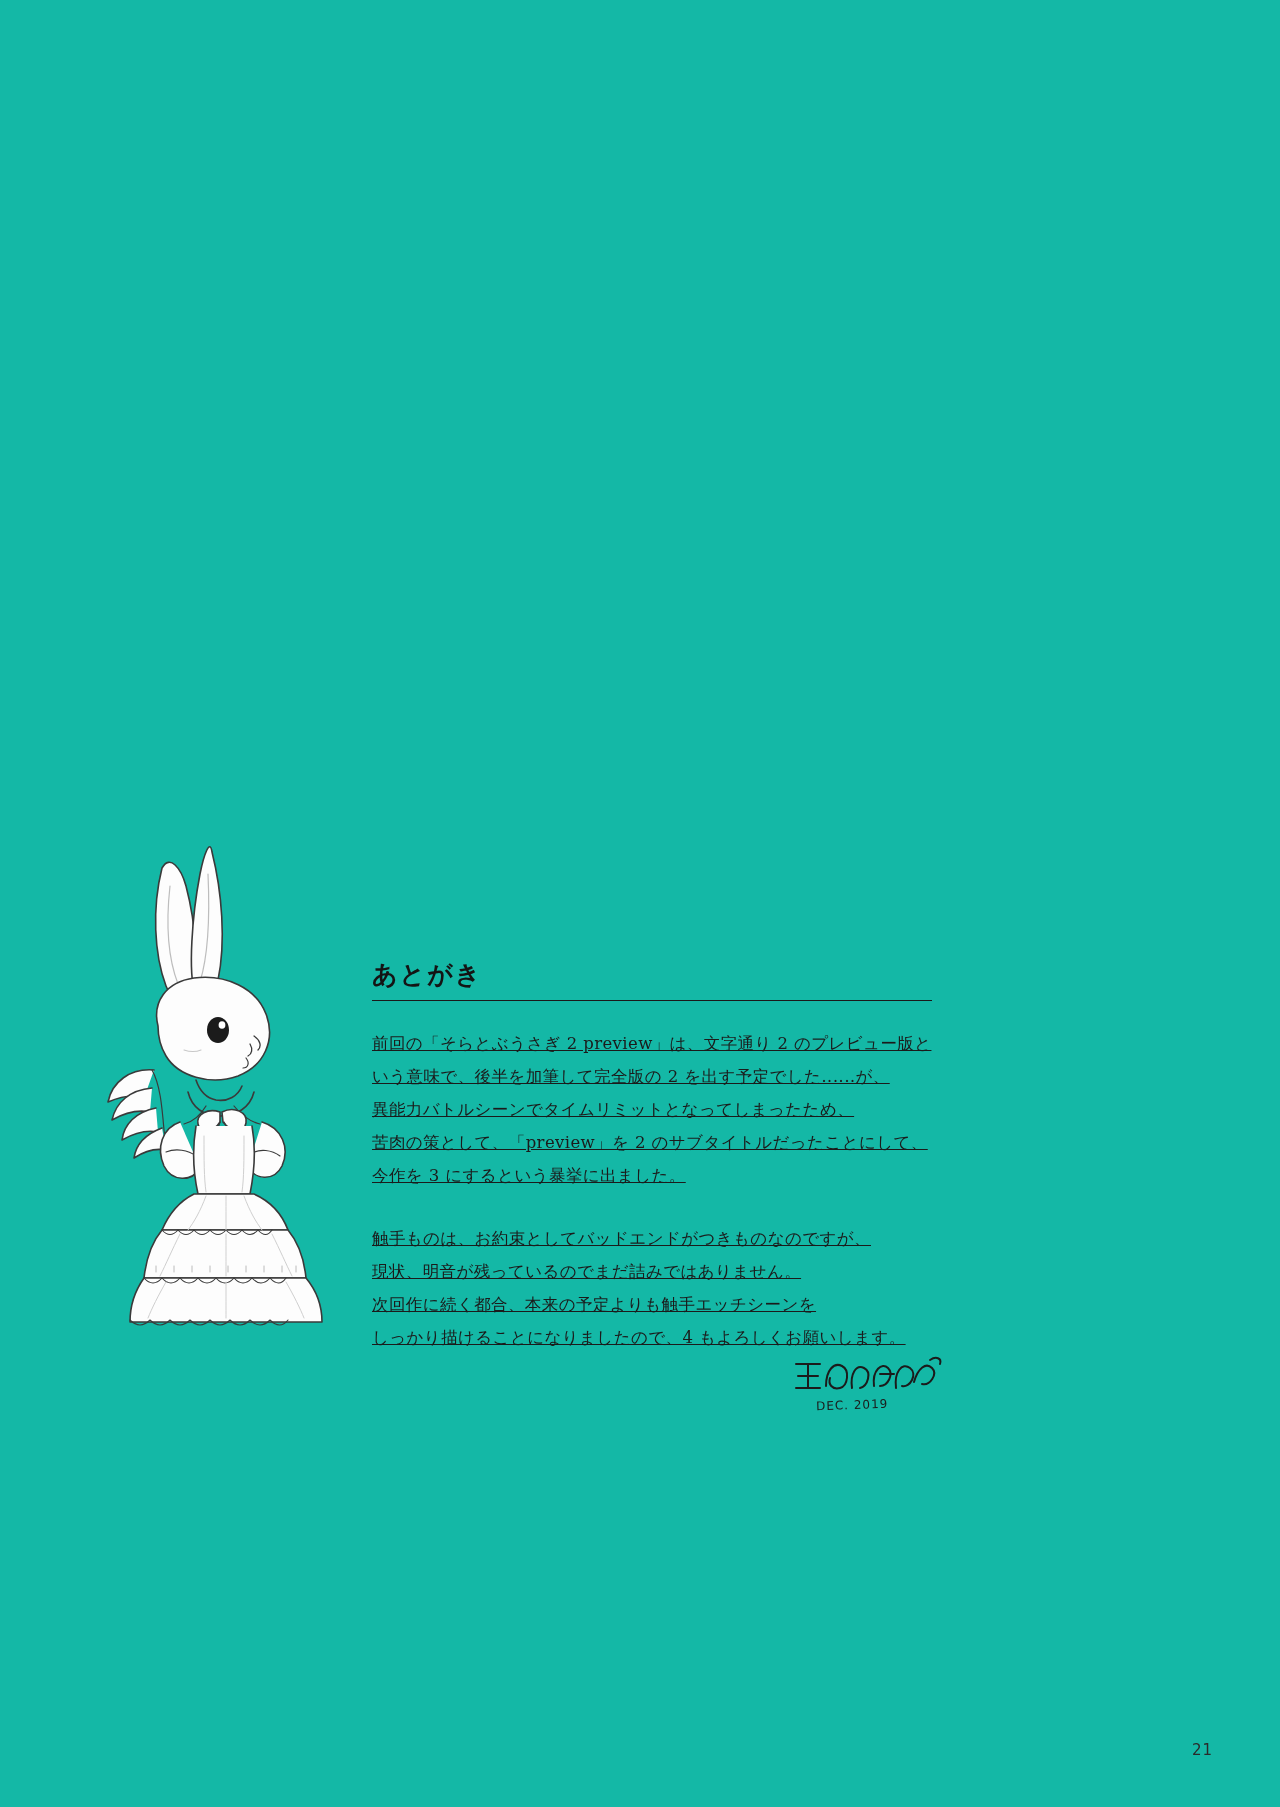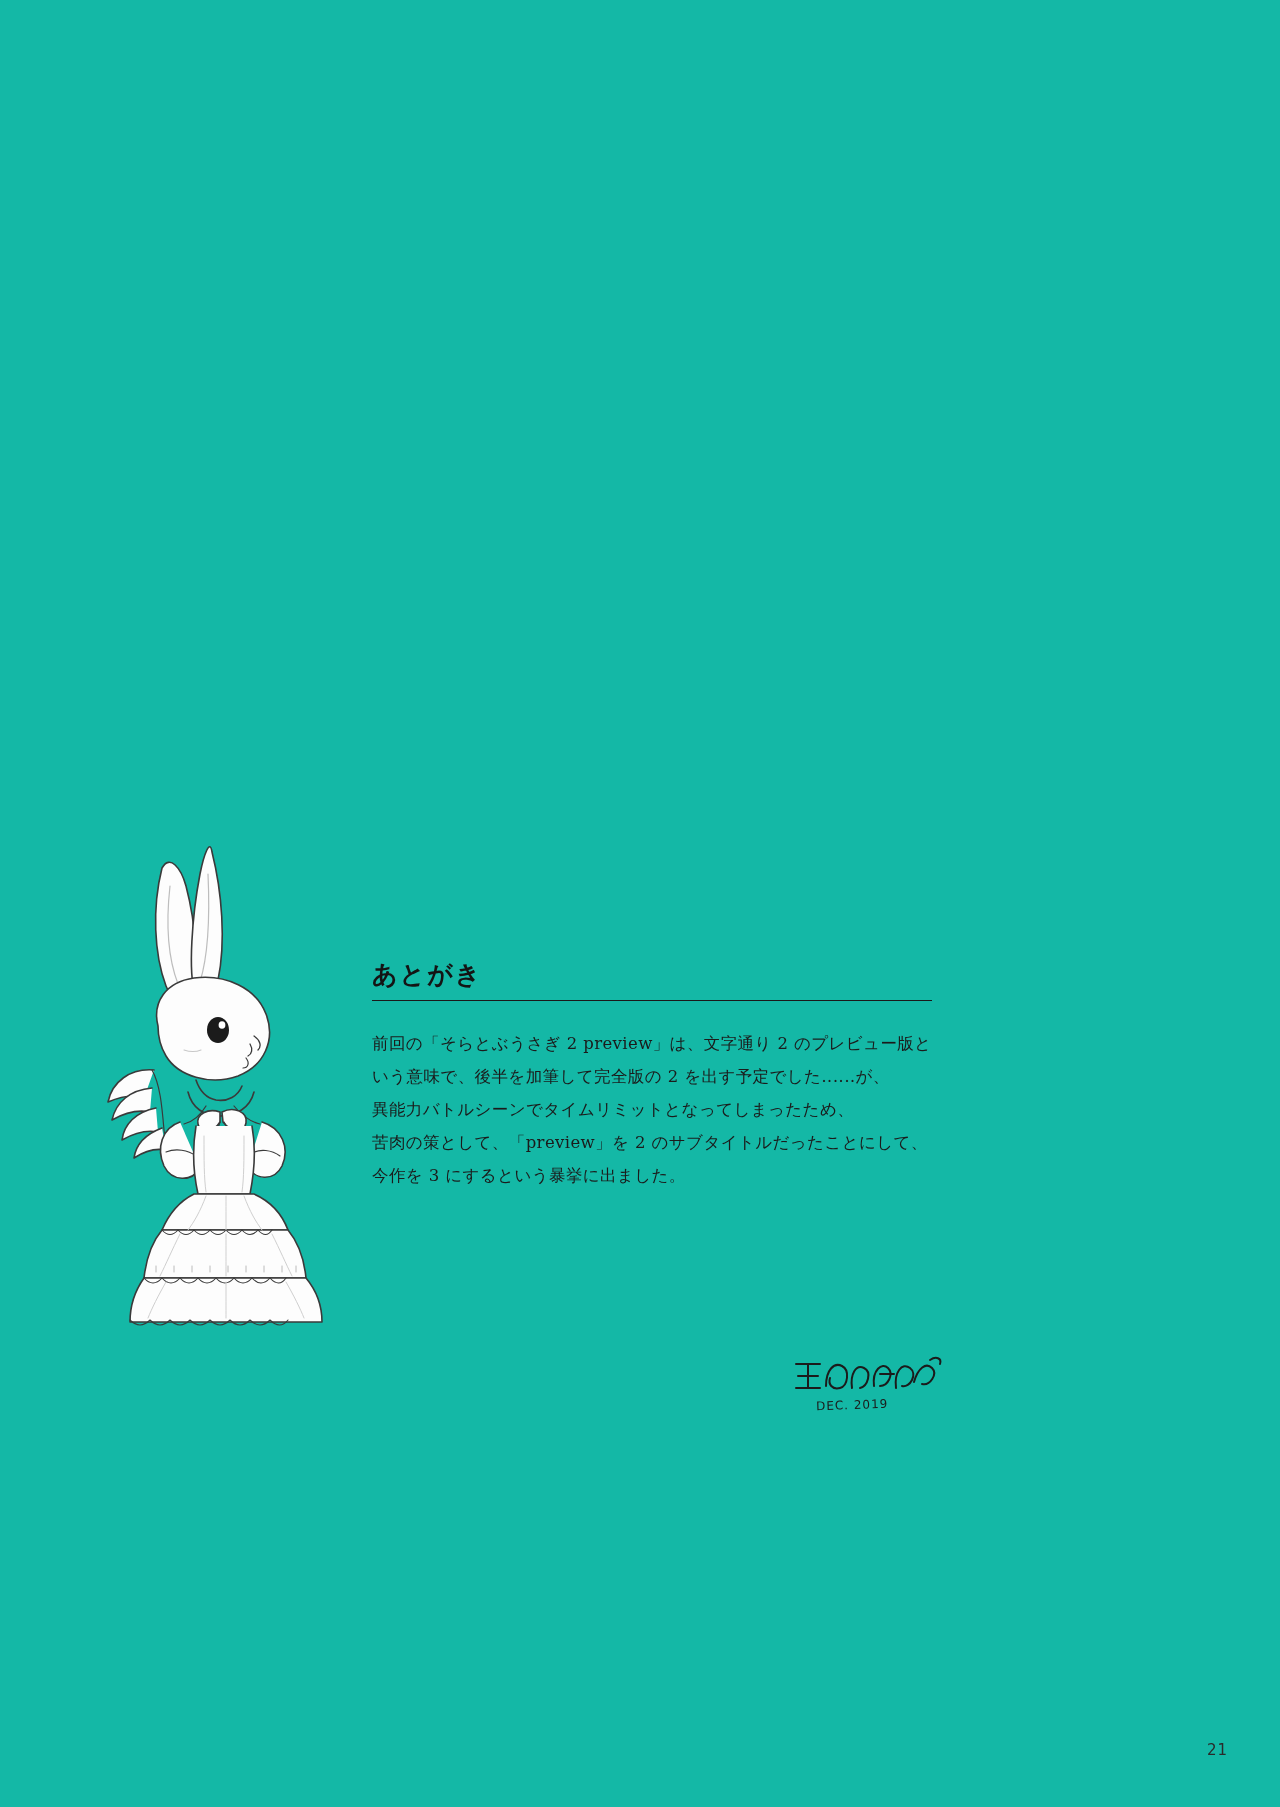--- a/index.html
+++ b/index.html
@@ -59,20 +59,21 @@
     margin-bottom: 26px;
   }
   .afterword-para {
     font-family: "DejaVu Serif", serif;
     font-size: 16.5px;
     line-height: 2.0;
     letter-spacing: 0.4px;
     color: #1b1b1b;
     margin: 0 0 30px 0;
     white-space: pre-line;
+    text-decoration: underline;
   }
   .afterword-para:last-of-type {
     margin-bottom: 0;
   }
 
   
   .signature {
     position: absolute;
     left: 790px;
     top: 1352px;
@@ -87,21 +88,21 @@
     font-family: "DejaVu Sans", sans-serif;
     font-size: 12px;
     letter-spacing: 1px;
     color: #1b1b1b;
     transform: rotate(-2deg);
   }
 
   
   .page-number {
     position: absolute;
-    right: 52px;
+    right: 67px;
     bottom: 48px;
     font-family: "DejaVu Sans", sans-serif;
     font-size: 15px;
     color: #2a2a2a;
     letter-spacing: 1px;
   }
 </style>
 </head>
 <body>
 
@@ -183,20 +184,24 @@
   </div>
 
   <section class="afterword">
     <h2 class="afterword-heading">あとがき</h2>
     <div class="afterword-rule"></div>
     <p class="afterword-para">前回の「そらとぶうさぎ 2 preview」は、文字通り 2 のプレビュー版と
 いう意味で、後半を加筆して完全版の 2 を出す予定でした‥‥‥が、
 異能力バトルシーンでタイムリミットとなってしまったため、
 苦肉の策として、「preview」を 2 のサブタイトルだったことにして、
 今作を 3 にするという暴挙に出ました。</p>
+    <p class="afterword-para">触手ものは、お約束としてバッドエンドがつきものなのですが、
+現状、明音が残っているのでまだ詰みではありません。
+次回作に続く都合、本来の予定よりも触手エッチシーンを
+しっかり描けることになりましたので、4 もよろしくお願いします。</p>
   </section>
 
   <div class="signature">
     <svg viewBox="0 0 160 70" xmlns="http://www.w3.org/2000/svg">
       <g fill="none" stroke="#1b1b1b" stroke-width="2" stroke-linecap="round" stroke-linejoin="round">
         <path d="M6 12 L30 12 M8 24 L28 24 M6 36 L30 36 M18 12 L18 36"></path>
         <path d="M36 34 C36 18 44 10 52 14 C60 18 58 34 50 36 C42 38 38 32 40 26"></path>
         <path d="M62 36 C60 22 66 12 74 16 C82 20 78 34 70 36"></path>
         <path d="M84 34 C82 18 92 10 98 16 C104 22 98 34 90 34 M90 22 L104 22"></path>
         <path d="M106 36 C104 20 112 10 120 16 C128 22 120 36 112 34"></path>

